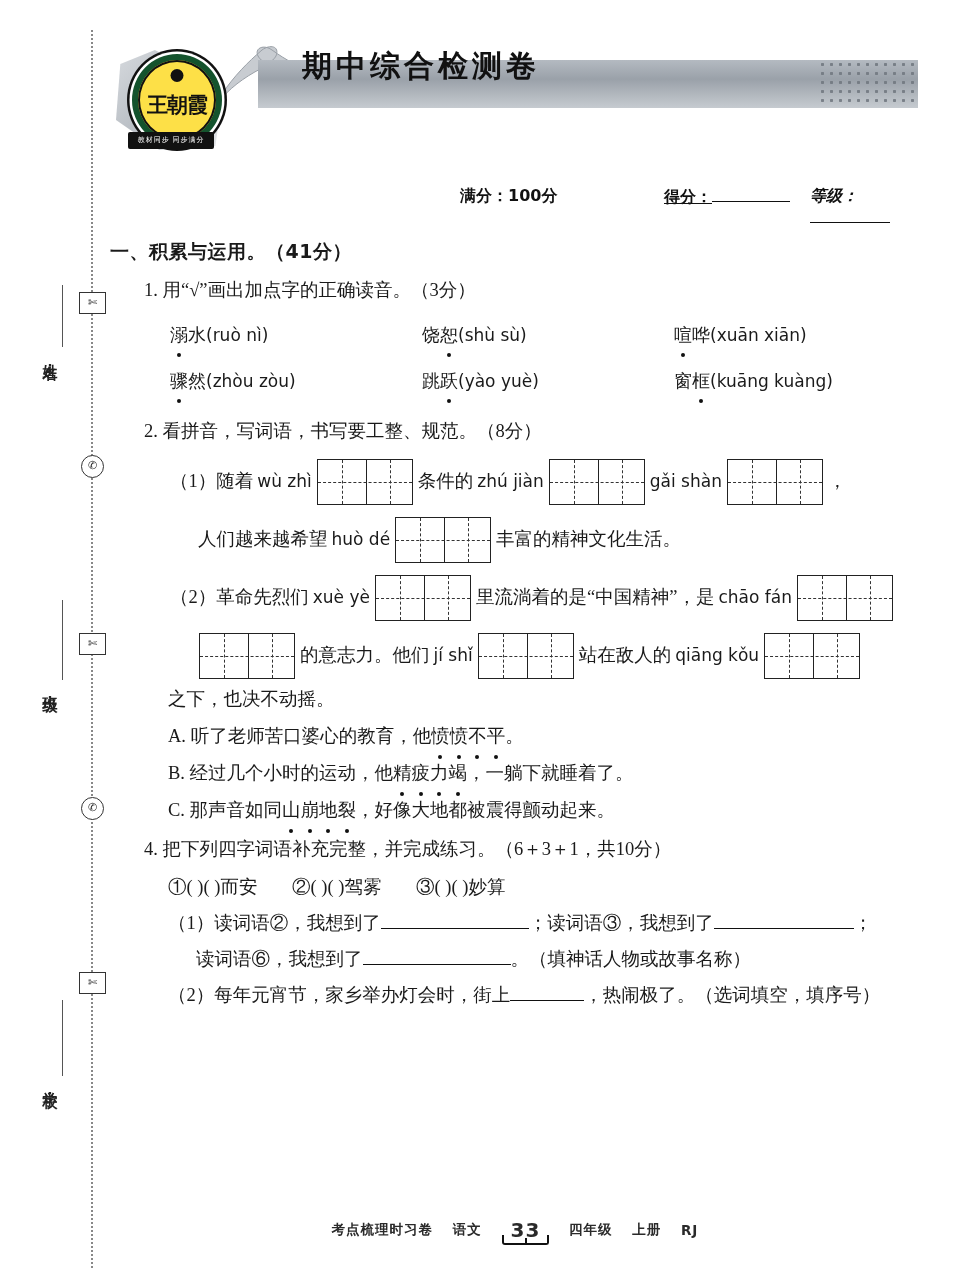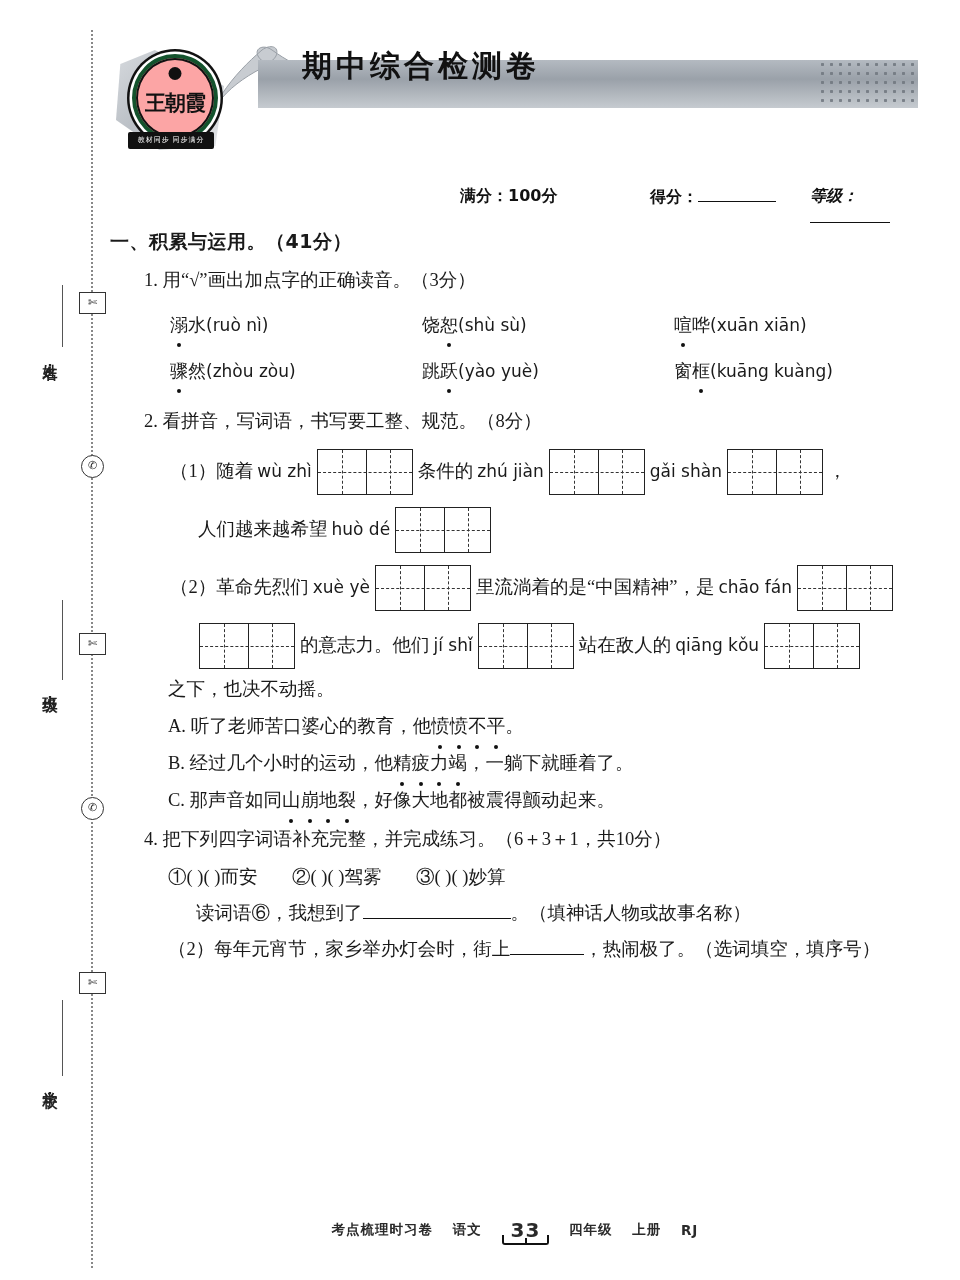--- a/index.html
+++ b/index.html
@@ -103,22 +103,22 @@
     width: 108px; height: 100px;
     background: linear-gradient(135deg,#cfd3d8 0%, #aeb4bb 45%, #e3e5e8 100%);
     clip-path: polygon(4% 14%, 36% 0%, 100% 36%, 92% 96%, 40% 100%, 0% 70%);
     opacity: .85;
   }
   .logo .seal {
     position: absolute;
     left: 14px; top: 10px;
     width: 78px; height: 80px;
     border-radius: 50%;
-    border: 4px solid #14532d;
-    background: #fca5a5;
+    border: 6px solid #14532d;
+    background: #fde047;
     box-shadow: 0 0 0 2.5px #fff, 0 0 0 5px #111;
   }
   .logo .seal-inner {
     position: absolute;
     left: 0; top: 0; right: 0; bottom: 0;
     border-radius: 50%;
     border: 2px solid #111;
     display: flex;
     align-items: center;
     justify-content: center;
@@ -186,29 +186,29 @@
   .score-row {
     position: relative;
     height: 36px;
     margin-top: 24px;
     font-family: "DejaVu Sans", "Liberation Sans", sans-serif;
     font-size: 16px;
     font-weight: 700;
     color: #111;
   }
   .score-full  { position: absolute; left: 350px; top: 0; }
-  .score-got   { position: absolute; left: 540px; top: 0; }
+  .score-got   { position: absolute; left: 554px; top: 0; text-decoration: underline; }
   .score-grade { position: absolute; left: 700px; top: 0; font-style: italic; }
   .ul-short { display: inline-block; width: 78px; border-bottom: 1.6px solid #111; height: 15px; }
   .ul-short2 { display: inline-block; width: 80px; border-bottom: 1.6px solid #111; height: 15px; }
 
   
   .body-wrap {
     position: relative;
-    margin-top: 4px;
+    margin-top: 14px;
     font-size: 18.5px;
     line-height: 1.62;
   }
   .sec-title {
     font-family: "DejaVu Sans", "Liberation Sans", sans-serif;
     font-size: 19px;
     font-weight: 700;
     margin: 0 0 6px 0;
     letter-spacing: .5px;
   }
@@ -445,20 +445,21 @@
 
     <div class="inline-row indent2">
       <span class="txt">人们越来越希望</span>
       <span class="py txt">huò dé</span>
       <span class="tzg" style="width:96px;">
         <span class="cell" style="left:48px;"></span>
           <span class="hmid"></span>
         <span class="vq" style="left:24px;"></span>
           <span class="vq" style="left:72px;"></span>
       </span>
+      <span class="txt">丰富的精神文化生活。</span>
     </div>
 
     <div class="inline-row">
       <span class="txt">（2）革命先烈们</span>
       <span class="py txt">xuè yè</span>
       <span class="tzg" style="width:96px;">
         <span class="cell" style="left:48px;"></span>
           <span class="hmid"></span>
         <span class="vq" style="left:24px;"></span>
           <span class="vq" style="left:72px;"></span>
@@ -513,20 +514,23 @@
       <span>那声音如同</span><span><span class="dotchar">山</span><span class="dotchar">崩</span><span class="dotchar">地</span><span class="dotchar">裂</span></span><span>，好像大地都被震得颤动起来。</span>
     </div>
 
     <div class="q">4. 把下列四字词语补充完整，并完成练习。（6＋3＋1，共10分）</div>
     <div class="idiom-row">
       <span class="item"><span>①</span><span>(      )(      )而安</span></span>
       <span class="item"><span>②</span><span>(      )(      )驾雾</span></span>
       <span class="item"><span>③</span><span>(      )(      )妙算</span></span>
     </div>
 
+    <div class="q-line">
+      <span>（1）读词语②，我想到了</span><span class="fill-line fl-150"></span><span>；读词语③，我想到了</span><span class="fill-line fl-140"></span><span>；</span>
+    </div>
     <div class="q-line" style="margin-left:86px;">
       <span>读词语⑥，我想到了</span><span class="fill-line fl-150"></span><span>。（填神话人物或故事名称）</span>
     </div>
     <div class="q-line">
       <span>（2）每年元宵节，家乡举办灯会时，街上</span><span class="fill-line fl-75"></span><span>，热闹极了。（选词填空，填序号）</span>
     </div>
   </div>
 
   <div class="footer">
     <span>考点梳理时习卷</span>

